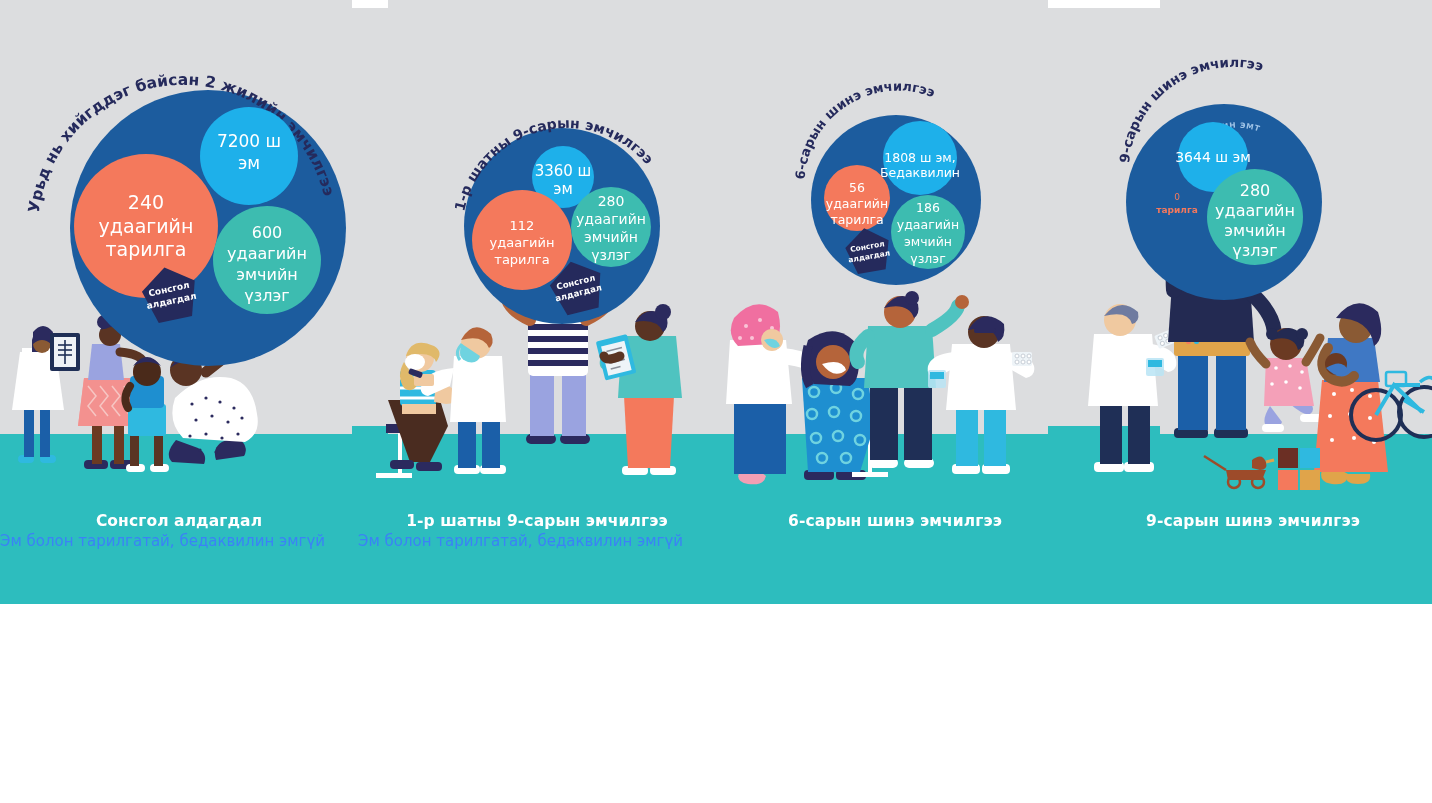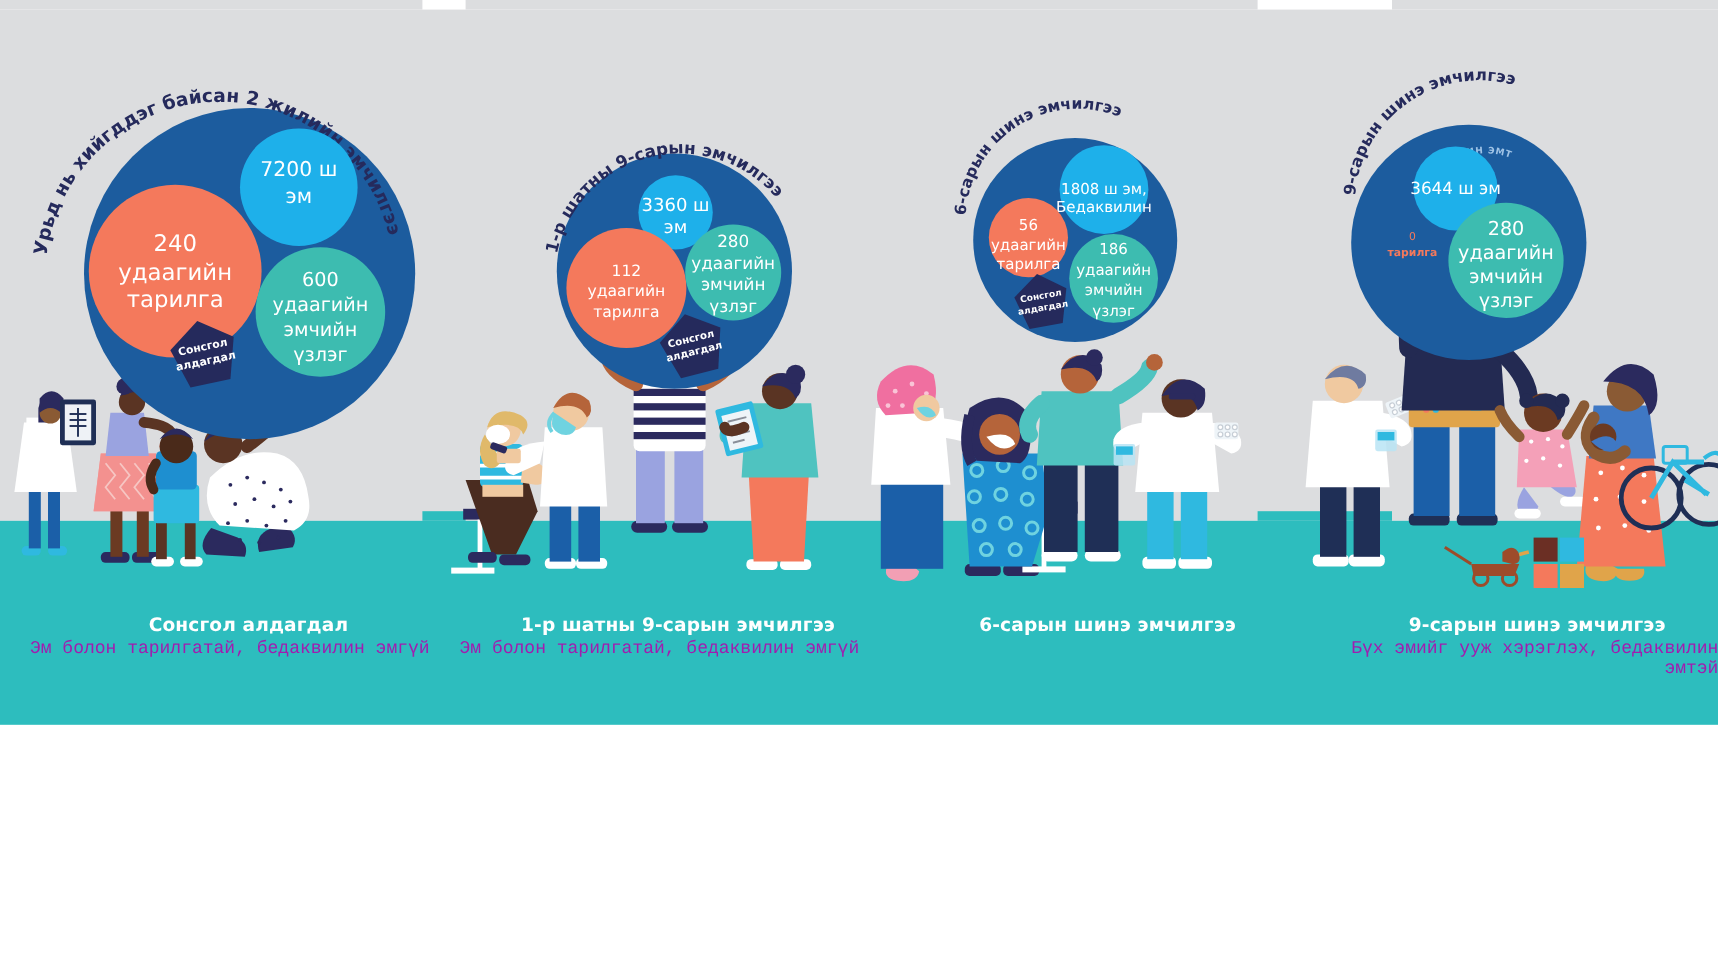--- a/index.html
+++ b/index.html
@@ -14,22 +14,22 @@
   .bg-teal-notch{position:absolute;left:352px;top:426px;width:36px;height:8px;background:#2dbdbe;}
   .bg-teal-notch2{position:absolute;left:1048px;top:426px;width:112px;height:8px;background:#2dbdbe;}
 
   .panel{position:absolute;top:0;height:604px;}
   .p1{left:0;width:358px;}
   .p2{left:358px;width:358px;}
   .p3{left:716px;width:358px;}
   .p4{left:1074px;width:358px;}
 
   .bubble-wrap{position:absolute;left:0;top:0;width:358px;height:440px;}
-  .cap-title{position:absolute;left:0;width:358px;top:512px;text-align:center;font-weight:bold;font-size:15.5px;color:#ffffff;letter-spacing:.1px;padding-left:28px;}
-  .cap-sub{position:absolute;left:0;width:358px;top:532px;text-align:right;font-size:15px;color:#a21caf;font-family:Liberation Mono, monospace;}
+  .cap-title{position:absolute;left:0;width:358px;top:512px;text-align:center;font-weight:bold;font-size:15.5px;color:#ffffff;letter-spacing:.1px;}
+  .cap-sub{position:absolute;left:0;width:358px;top:532px;text-align:left;font-size:15px;color:#3b82f6;}
 
   .arcsvg{position:absolute;left:0;top:0;overflow:visible;}
   .scene{position:absolute;left:0;top:0;overflow:visible;}
   svg text{font-family:"DejaVu Sans","Liberation Sans",sans-serif;}
 </style>
 </head>
 <body>
 
 <div class="stage">
 
@@ -505,16 +505,15 @@
         <text x="181" y="196" text-anchor="middle" font-size="16" fill="#ffffff">280</text>
         <text x="181" y="216" text-anchor="middle" font-size="16" fill="#ffffff">удаагийн</text>
         <text x="181" y="236" text-anchor="middle" font-size="16" fill="#ffffff">эмчийн</text>
         <text x="181" y="256" text-anchor="middle" font-size="16" fill="#ffffff">үзлэг</text>
         <text x="103" y="200" text-anchor="middle" font-size="9" fill="#f4795c">0</text>
         <text x="103" y="213" text-anchor="middle" font-size="9" font-weight="bold" fill="#f4795c">тарилга</text>
       </svg>
     </div>
 
     <div class="cap-title">9-сарын шинэ эмчилгээ</div>
-    <div class="cap-sub">Бүх эмийг ууж хэрэглэх, бедаквилин эмтэй</div>
   </div>
 
 </div>
 
 </body></html>

